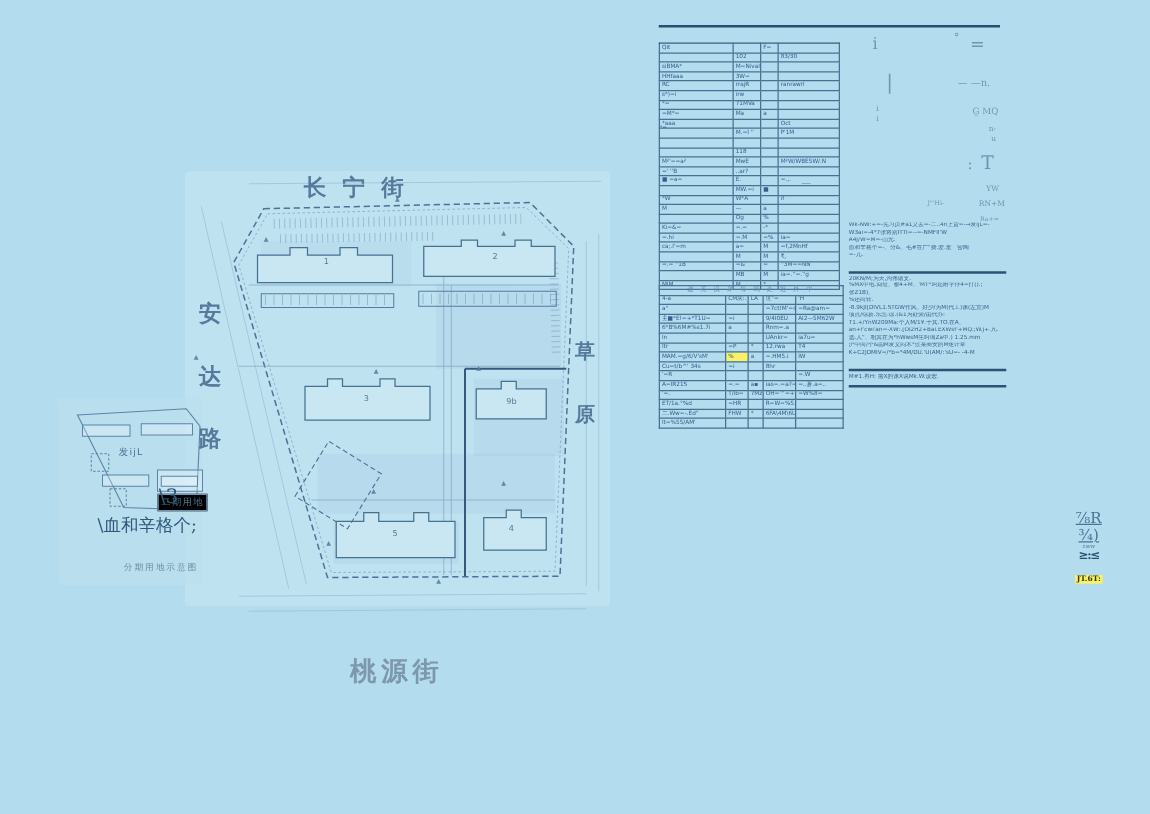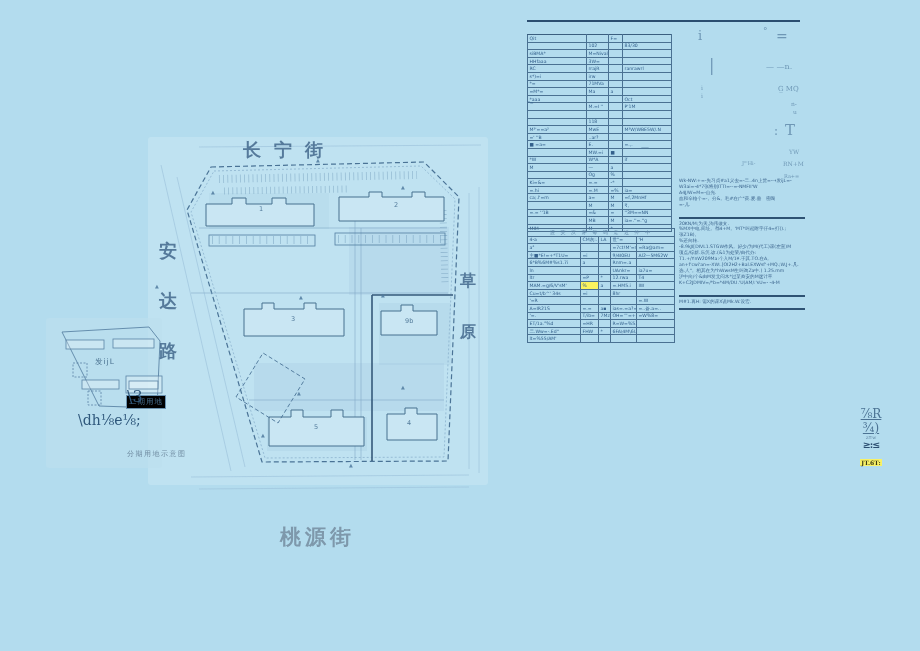--- a/index.html
+++ b/index.html
@@ -12,21 +12,21 @@
   .map-wrap{left:49px;top:135px;width:445px;height:430px;}
   .map-wrap svg{position:absolute;left:0;top:0;}
   .street{font-family:"DejaVu Serif",serif;color:#4a6f92;}
   .street-top{left:194px;top:3px;font-size:18px;letter-spacing:13px;font-weight:bold;opacity:.9;}
   .street-vert{display:flex;flex-direction:column;font-weight:bold;opacity:.9;}
   .street-left{left:110px;top:104px;font-size:18px;gap:26px;}
   .street-right{left:411px;top:136px;font-size:16px;gap:30px;}
   .street-bottom{left:231px;top:388px;font-size:21px;letter-spacing:4px;color:#7e98ab;font-weight:bold;text-align:center;}
   .inset-label{font-size:7.5px;color:#49708f;letter-spacing:1px;}
   .inset-phase2{background:#000000;border:0.8px solid #6b93b1;padding:1px 2px;}
-  .inset-caption{font-size:7px;color:#6f8ba1;letter-spacing:1.5px;margin-left:28px;}
+  .inset-caption{font-size:7px;color:#6f8ba1;letter-spacing:1.5px;}
   .ov-mark{font-family:"DejaVu Serif",serif;color:#2f587c;}
   .bmark{font-size:6.5px;color:#3f698c;opacity:.85;}
   .tri{color:#4f7a9e;font-size:5px;opacity:.85;}
   
   .sheet{left:527px;top:20px;width:276px;height:440px;}
   .topline{position:absolute;left:0;top:0;width:273px;height:2.4px;background:#2b4e70;}
   table.ind{position:absolute;border-collapse:collapse;table-layout:fixed;
             font-size:4.6px;line-height:5px;color:#33608c;}
   table.ind td{border:0.6px solid #4a7192;padding:0 1.5px;overflow:hidden;white-space:nowrap;
                height:6.6px;vertical-align:middle;}
@@ -147,21 +147,21 @@
     <div class="abs street street-vert street-right" id="street-right">
         <div>草</div>
         <div>原</div>
       </div>
     <div class="abs street street-bottom">桃源街</div>
 
     <div class="abs inset-label" style="left:46px;top:222px;">发ijL</div>
     <div class="abs inset-label inset-phase2" style="left:77px;top:260px;">二期用地</div>
     <div class="abs inset-caption" style="left:50px;top:314px;">分期用地示意图</div>
     <div class="abs ov-mark" style="left:78px;top:252px;font-size:16px;">\3</div>
-    <div class="abs ov-mark" style="left:29px;top:277px;font-size:14px;">\dh⅛e⅛;</div>
+    <div class="abs ov-mark" style="left:29px;top:277px;font-size:14px;">\血和辛格个;</div>
 
     <div id="map-marks">
         <span class="abs bmark" style="left: 210px; top: 70px;">1</span>
         <span class="abs bmark" style="left: 345px; top: 66px;">2</span>
         <span class="abs bmark" style="left: 242px; top: 180px;">3</span>
         <span class="abs bmark" style="left: 356px; top: 182px;">9b</span>
         <span class="abs bmark" style="left: 265px; top: 288px;">5</span>
         <span class="abs bmark" style="left: 358px; top: 284px;">4</span>
         <span class="abs tri" style="left: 267px; top: 22px;">▲</span>
         <span class="abs tri" style="left: 162px; top: 54px;">▲</span>

